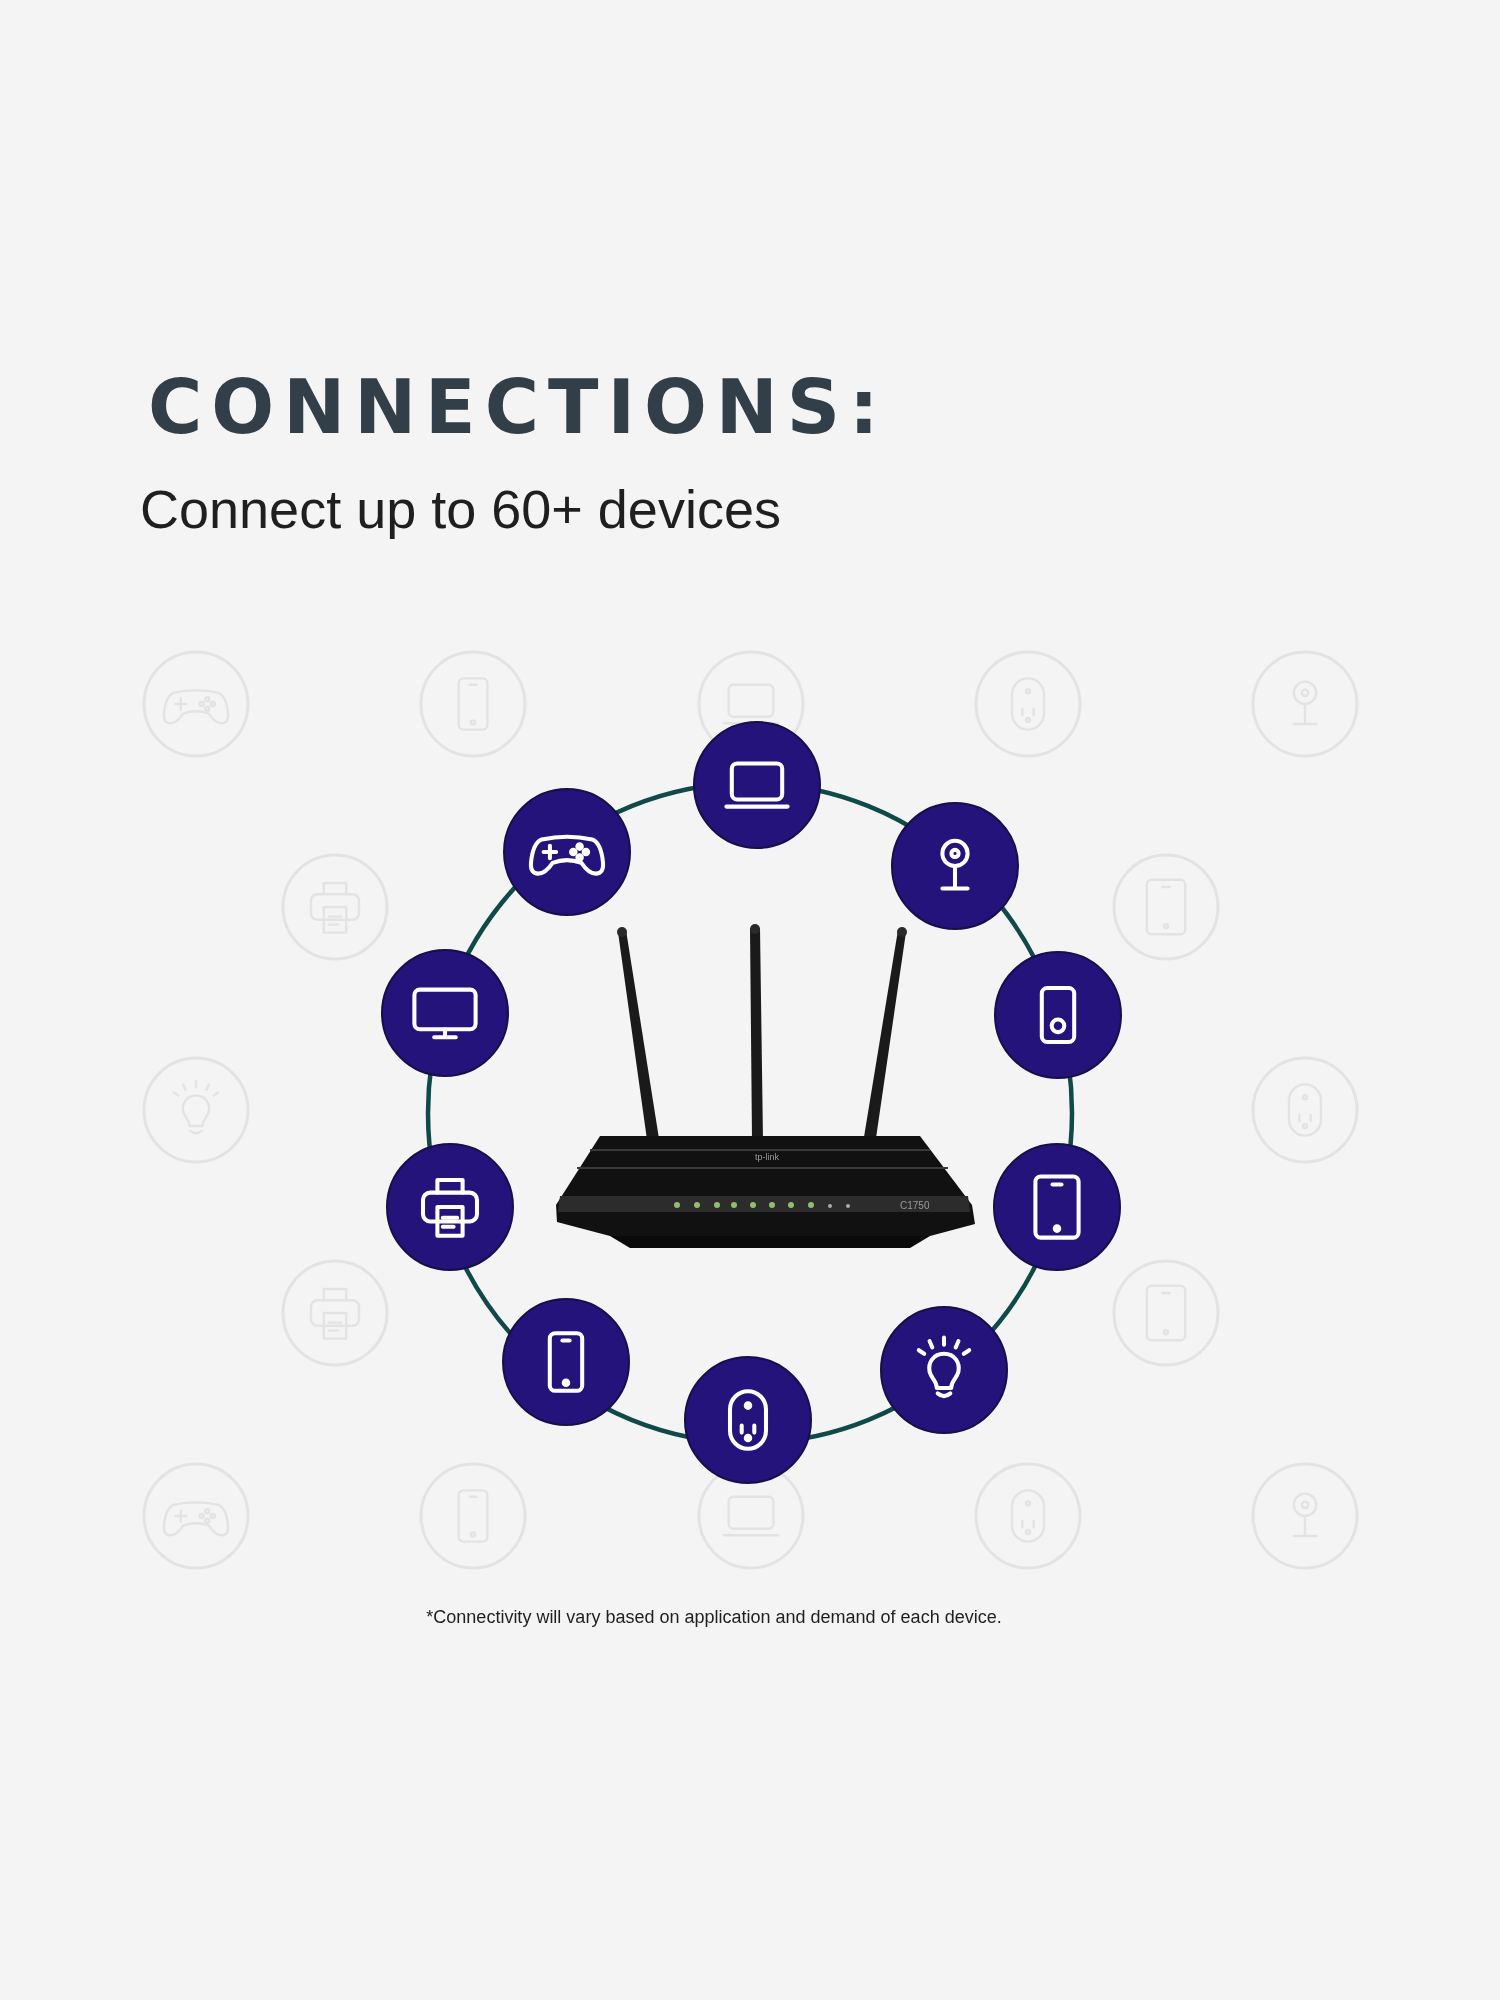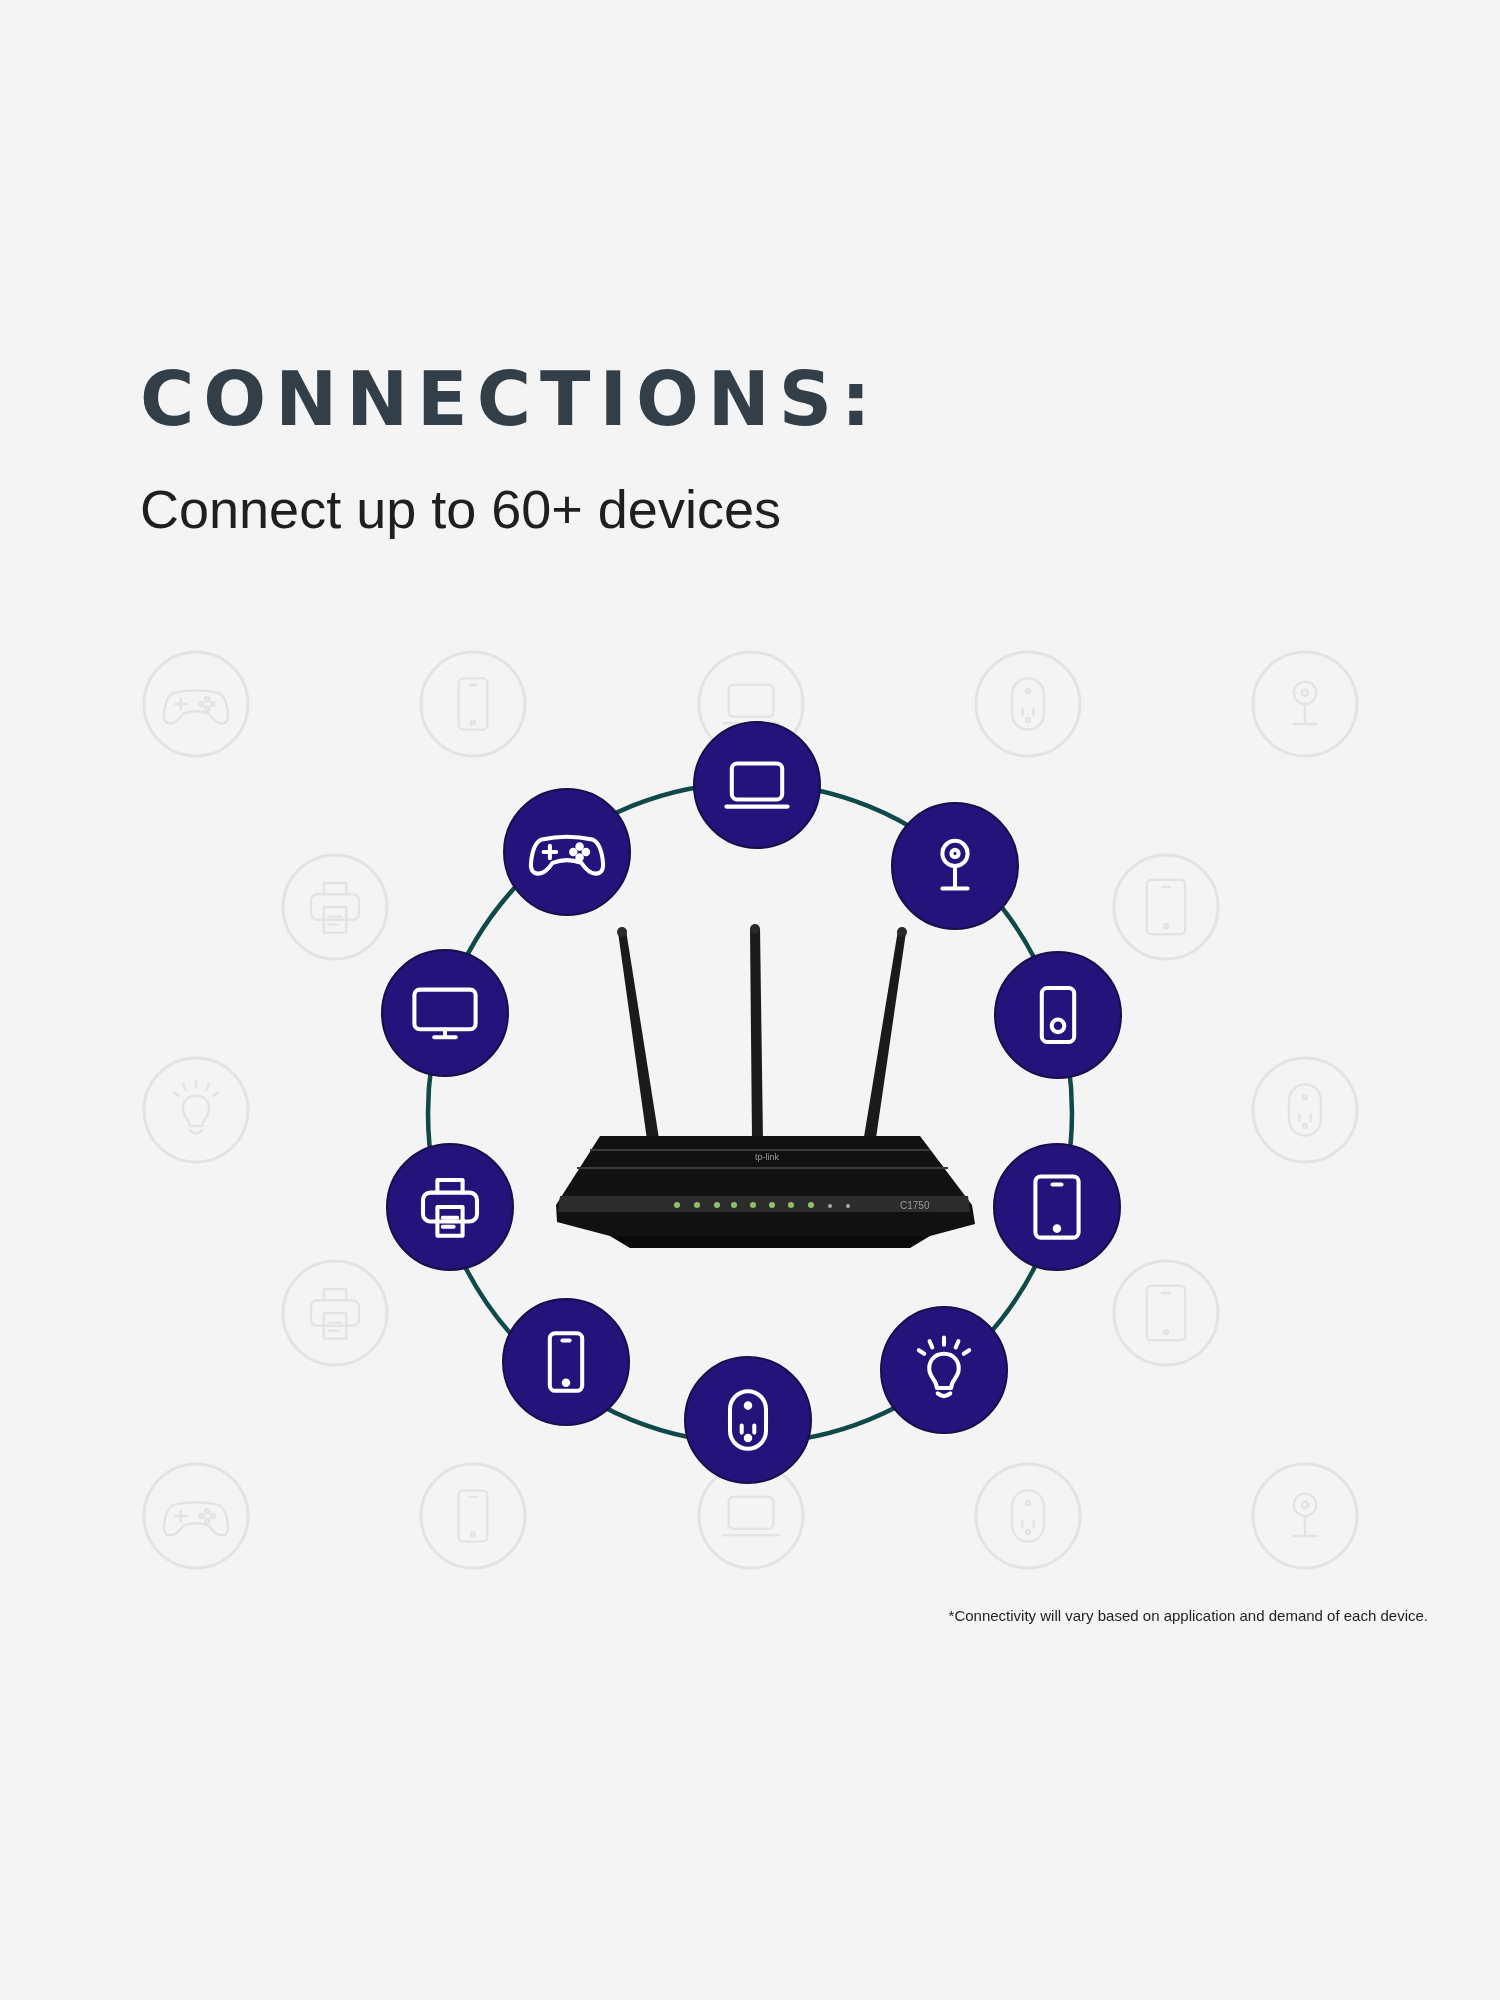--- a/index.html
+++ b/index.html
@@ -6,30 +6,30 @@
   body {
     width: 1500px; height: 2000px;
     background: #f4f4f4;
     position: relative; overflow: hidden;
     font-family: "Liberation Sans", sans-serif;
   }
   .title {
     position: absolute; left: 140px; top: 362px;
     font-family: "DejaVu Sans", sans-serif;
     font-weight: bold; font-size: 74px; letter-spacing: 9px;
-    color: #333f48; margin: 0; line-height: 1;
+    color: #333f48; margin: 8px; line-height: 1;
   }
   .subtitle {
     position: absolute; left: 140px; top: 482px;
     font-family: "Liberation Sans", sans-serif;
     font-size: 54px; color: #1f1f1f; margin: 0; line-height: 1;
   }
   .footnote {
     position: absolute; left: 0; width: 1428px; top: 1607px;
-    text-align: right; font-size: 15px; color: #1f1f1f;
+    text-align: center; font-size: 18px; color: #1f1f1f;
   }
   svg.stage { position: absolute; left: 0; top: 0; }
   .ghost circle.ring { fill: none; stroke: #e3e3e3; stroke-width: 3; }
   .ghost .g { fill: none; stroke: #e3e3e3; stroke-width: 3; stroke-linecap: round; stroke-linejoin: round; }
   .node circle.bg { fill: #24137a; stroke: #15104a; stroke-width: 2; }
   .node .w { fill: none; stroke: #ffffff; stroke-width: 4.5; stroke-linecap: round; stroke-linejoin: round; }
 </style>
 </head>
 <body>
 

